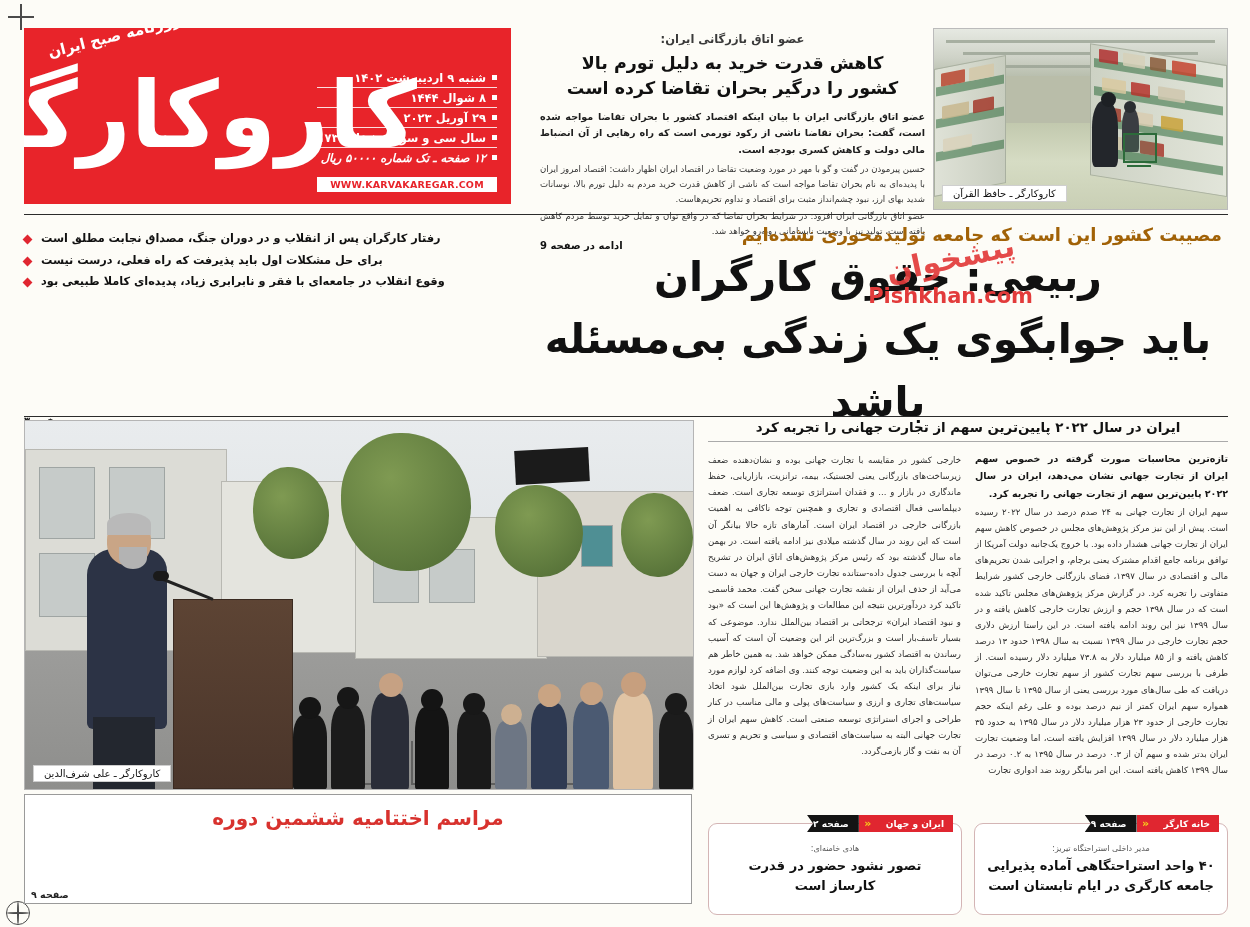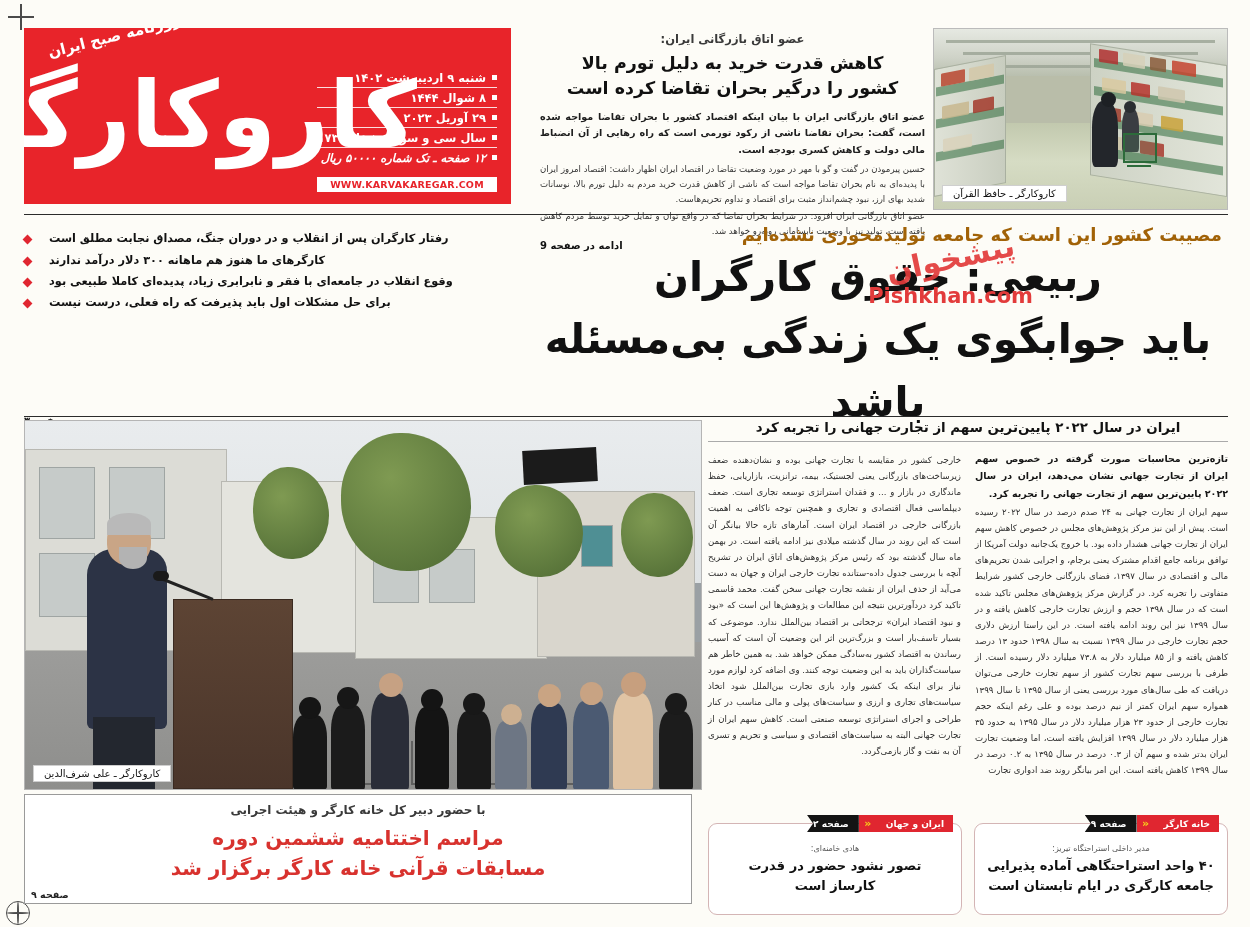--- a/index.html
+++ b/index.html
@@ -138,37 +138,37 @@
     text-align:center;line-height:1;
   }
   .wm-fa{font-size:30px;display:block;transform:rotate(-12deg);opacity:.92;}
   .wm-en{font-size:21px;display:block;direction:ltr;margin-top:12px;}
   .bullets{
     position:absolute;left:0;top:6px;width:500px;
     font-size:11.3px;font-weight:bold;color:#111;
   }
   .bullets .b{
     display:flex;align-items:flex-start;justify-content:flex-end;
-    gap:18px;padding:4.2px 0;white-space:nowrap;
+    gap:10px;padding:4.2px 0;white-space:nowrap;
   }
   .diamond{
     width:7px;height:7px;background:#e02630;flex:0 0 7px;
     transform:rotate(45deg);margin-top:4px;
   }
   .page-tag-left{
     position:absolute;left:0;bottom:-14px;font-size:10px;color:#222;font-weight:bold;
   }
 
   
   .lower{position:absolute;left:24px;top:420px;right:22px;bottom:10px;}
 
   
   .photo-big{
     position:absolute;left:0;top:0;width:668px;height:368px;
-    border:1px solid #b5b5b5;overflow:hidden;background:#9aa0a4;padding-left:8px;
+    border:1px solid #b5b5b5;overflow:hidden;background:#9aa0a4;
   }
   .sky{position:absolute;left:0;top:0;width:100%;height:44%;
     background:linear-gradient(180deg,#e9ecee 0%,#dfe3e5 100%);}
   .bldg{position:absolute;background:#dcdcd6;border:1px solid #b8b8b2;}
   .win{position:absolute;background:#c6cbc9;border:1px solid #9fa5a3;}
   .tree{position:absolute;border-radius:46% 54% 48% 52%;
     background:radial-gradient(circle at 38% 32%,#7f9a52,#4e6a33);}
   .ground{position:absolute;left:0;bottom:0;width:100%;height:40%;
     background:linear-gradient(180deg,#9d9d9b 0%,#8e8e8c 100%);}
   .podium{position:absolute;left:148px;top:178px;width:118px;height:188px;
@@ -361,29 +361,25 @@
       <span class="wm-fa">پیشخوان</span>
       <span class="wm-en">Pishkhan.com</span>
     </div>
 
     <div class="bullets">
       <div class="b">
         <span>رفتار کارگران پس از انقلاب و در دوران جنگ، مصداق نجابت مطلق است</span>
         <span class="diamond"></span>
       </div>
       <div class="b">
-        <span>کارگرهای ما هنوز هم ماهانه ۳۰۰ دلار درآمد ندارند</span>
+        <span>برای حل مشکلات اول باید پذیرفت که راه فعلی، درست نیست</span>
         <span class="diamond"></span>
       </div>
       <div class="b">
         <span>وقوع انقلاب در جامعه‌ای با فقر و نابرابری زیاد، پدیده‌ای کاملا طبیعی بود</span>
-        <span class="diamond"></span>
-      </div>
-      <div class="b">
-        <span>برای حل مشکلات اول باید پذیرفت که راه فعلی، درست نیست</span>
         <span class="diamond"></span>
       </div>
     </div>
     <div class="page-tag-left">صفحه ۳</div>
   </div>
 
   <div class="hr-line" style="top:416px;"></div>
 
   <div class="lower">
 
@@ -442,23 +438,21 @@
         <div class="c-person" style="left:326px;width:40px;height:96px;background:#e0c4a4;"></div>
         <div class="c-head" style="left:334px;bottom:92px;width:25px;height:25px;background:#c79f7e;"></div>
         <div class="c-person" style="left:372px;width:34px;height:78px;background:#1c1c1c;"></div>
         <div class="c-head" style="left:378px;bottom:74px;width:22px;height:22px;background:#1a1a1a;"></div>
       </div>
 
       <div class="photo-caption" style="left:8px;bottom:7px;">کاروکارگر ـ علی شرف‌الدین</div>
     </div>
 
     <div class="bottom-box">
-      <div class="bb-kicker">با حضور دبیر کل خانه کارگر و هیئت اجرایی</div>
       <div class="bb-title">مراسم اختتامیه ششمین دوره</div>
-      <div class="bb-title">مسابقات قرآنی خانه کارگر برگزار شد</div>
       <div class="bb-page">صفحه ۹</div>
     </div>
 
     <div class="art">
       <div class="art-kicker">ایران در سال ۲۰۲۲ پایین‌ترین سهم از تجارت جهانی را تجربه کرد</div>
       <div class="art-rule"></div>
       <div class="art-cols">
         <div class="art-col">
           <div class="art-lede">تازه‌ترین محاسبات صورت گرفته در خصوص سهم ایران از تجارت جهانی نشان می‌دهد، ایران در سال ۲۰۲۲ پایین‌ترین سهم از تجارت جهانی را تجربه کرد.</div>
           <div class="art-body">سهم ایران از تجارت جهانی به ۲۴ صدم درصد در سال ۲۰۲۲ رسیده است. پیش از این نیز مرکز پژوهش‌های مجلس در خصوص کاهش سهم ایران از تجارت جهانی هشدار داده بود. با خروج یک‌جانبه دولت آمریکا از توافق برنامه جامع اقدام مشترک یعنی برجام، و اجرایی شدن تحریم‌های مالی و اقتصادی در سال ۱۳۹۷، فضای بازرگانی خارجی کشور شرایط متفاوتی را تجربه کرد. در گزارش مرکز پژوهش‌های مجلس تاکید شده است که در سال ۱۳۹۸ حجم و ارزش تجارت خارجی کاهش یافته و در سال ۱۳۹۹ نیز این روند ادامه یافته است. در این راستا ارزش دلاری حجم تجارت خارجی در سال ۱۳۹۹ نسبت به سال ۱۳۹۸ حدود ۱۳ درصد کاهش یافته و از ۸۵ میلیارد دلار به ۷۳.۸ میلیارد دلار رسیده است. از طرفی با بررسی سهم تجارت کشور از سهم تجارت خارجی می‌توان دریافت که طی سال‌های مورد بررسی یعنی از سال ۱۳۹۵ تا سال ۱۳۹۹ همواره سهم ایران کمتر از نیم درصد بوده و علی رغم اینکه حجم تجارت خارجی از حدود ۲۳ هزار میلیارد دلار در سال ۱۳۹۵ به حدود ۳۵ هزار میلیارد دلار در سال ۱۳۹۹ افزایش یافته است، اما وضعیت تجارت ایران بدتر شده و سهم آن از ۰.۳ درصد در سال ۱۳۹۵ به ۰.۲ درصد در سال ۱۳۹۹ کاهش یافته است. این امر بیانگر روند ضد ادواری تجارت</div>

